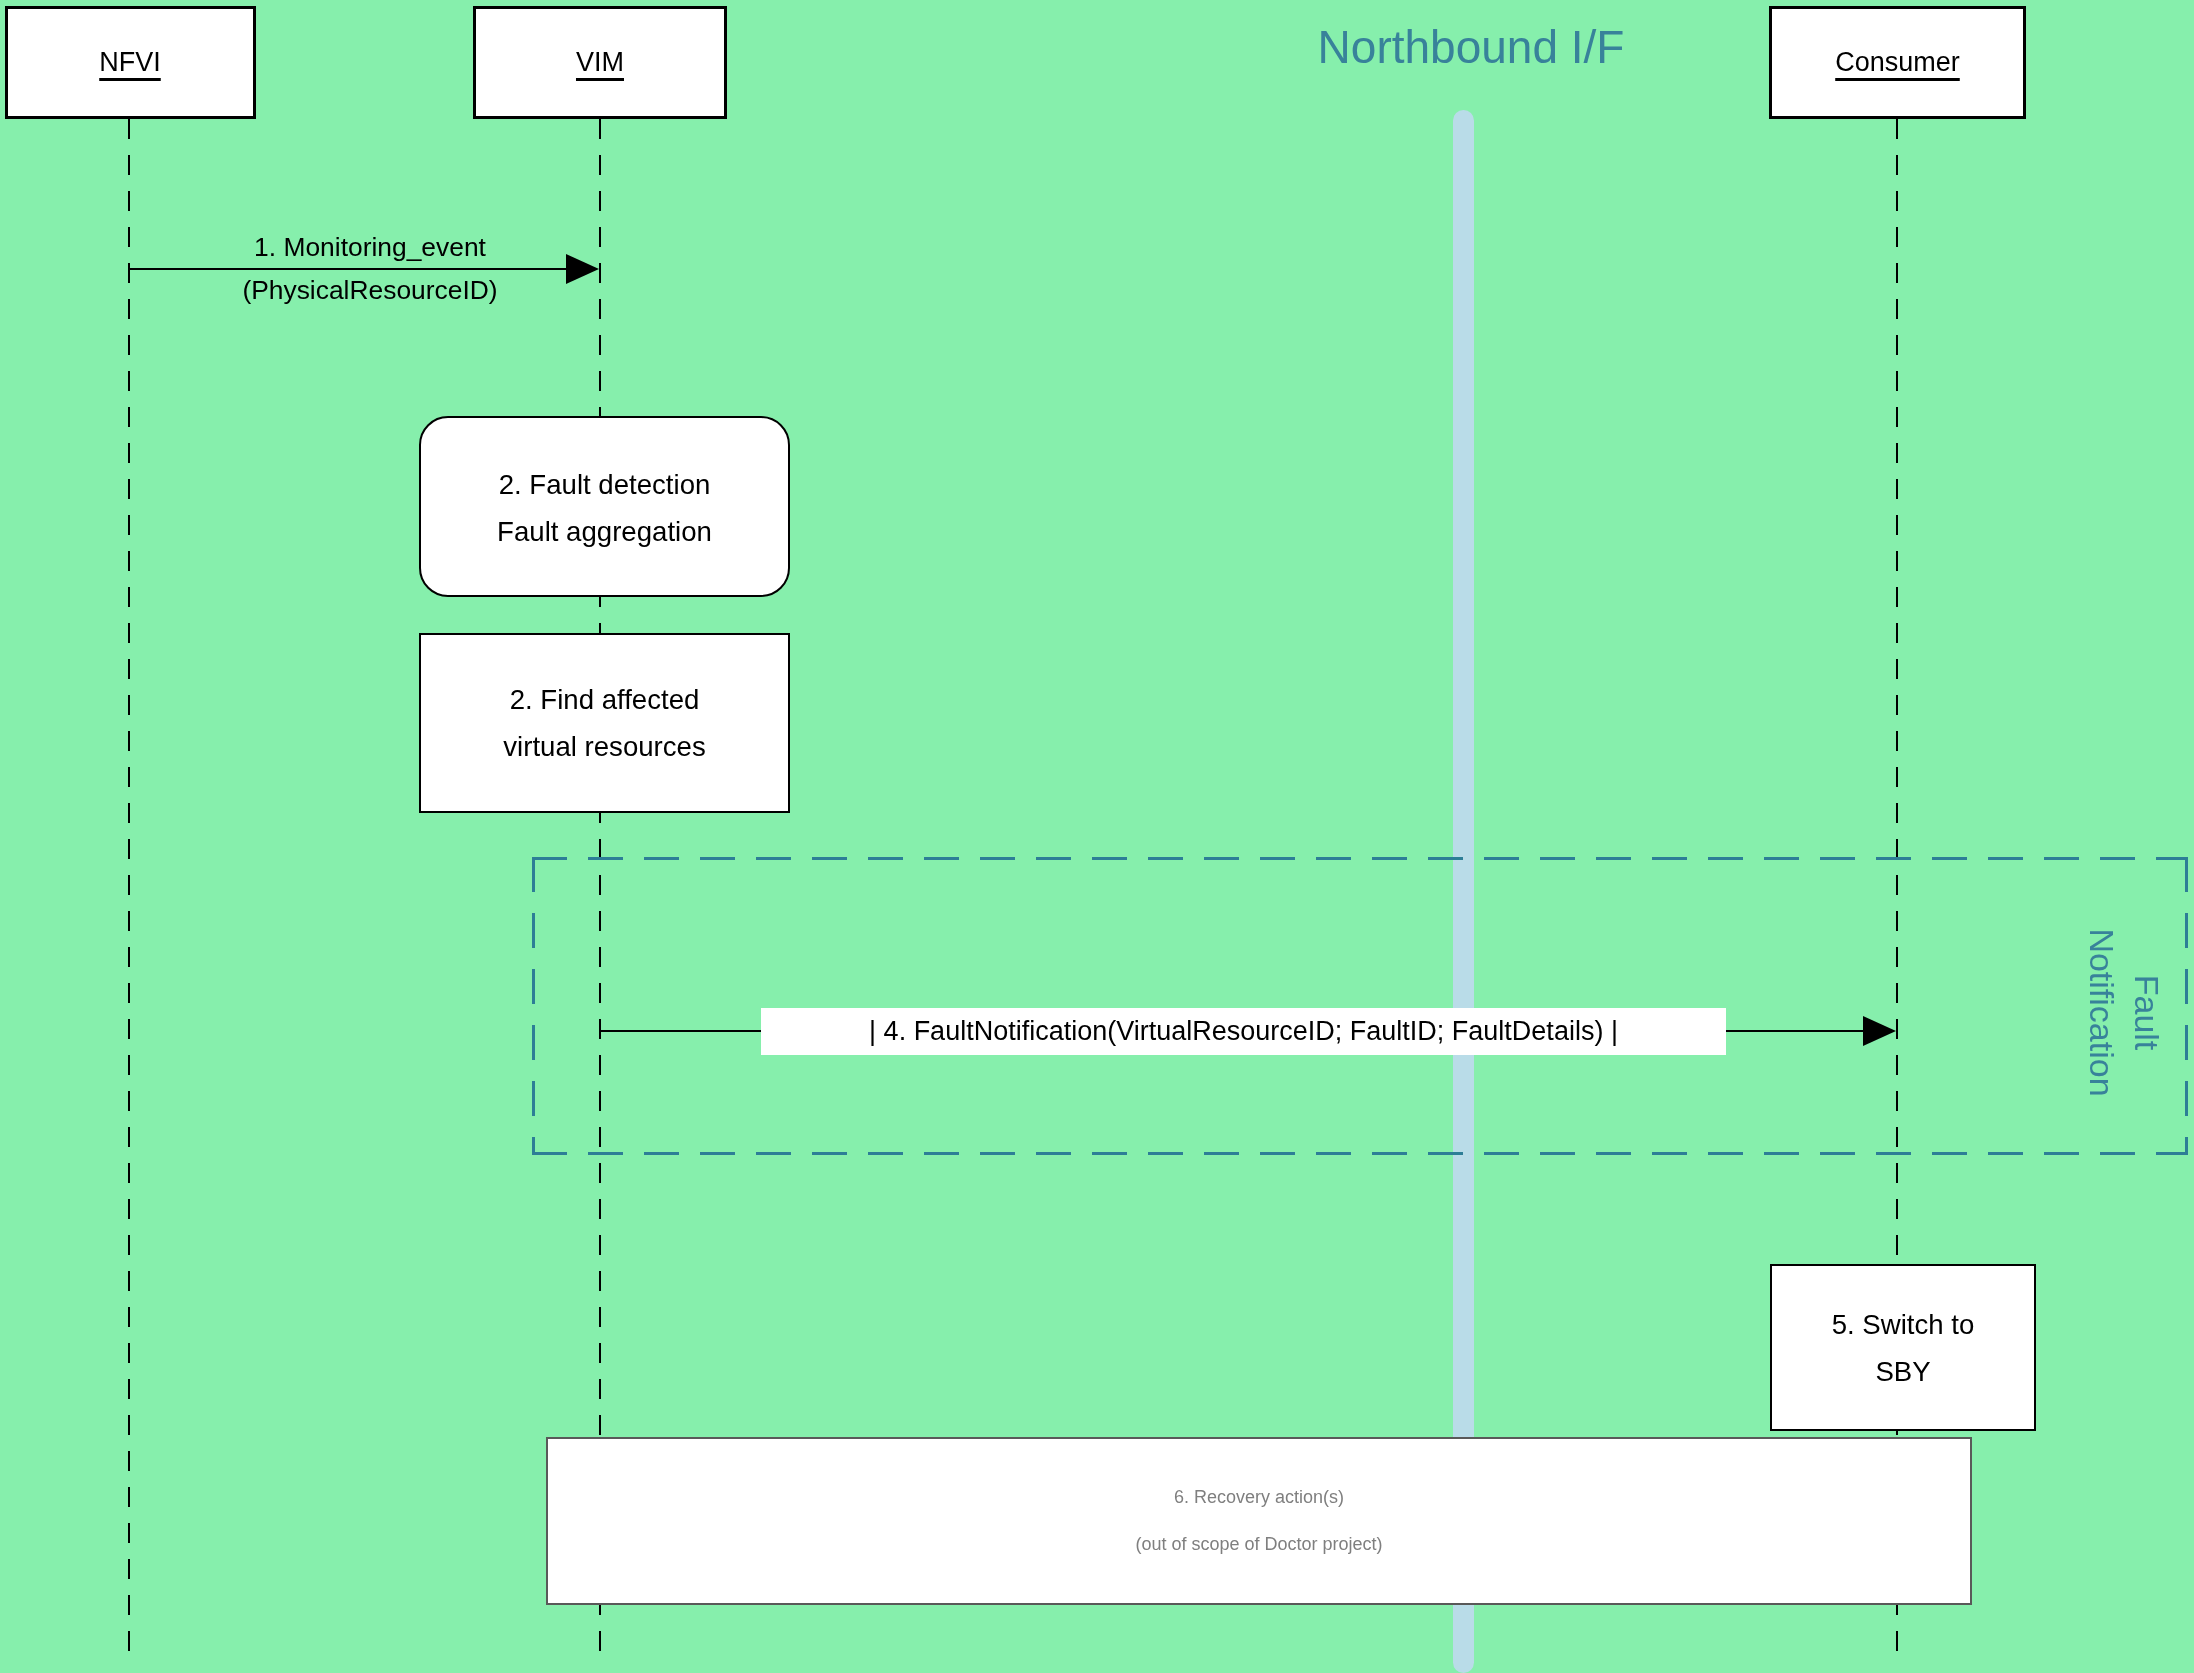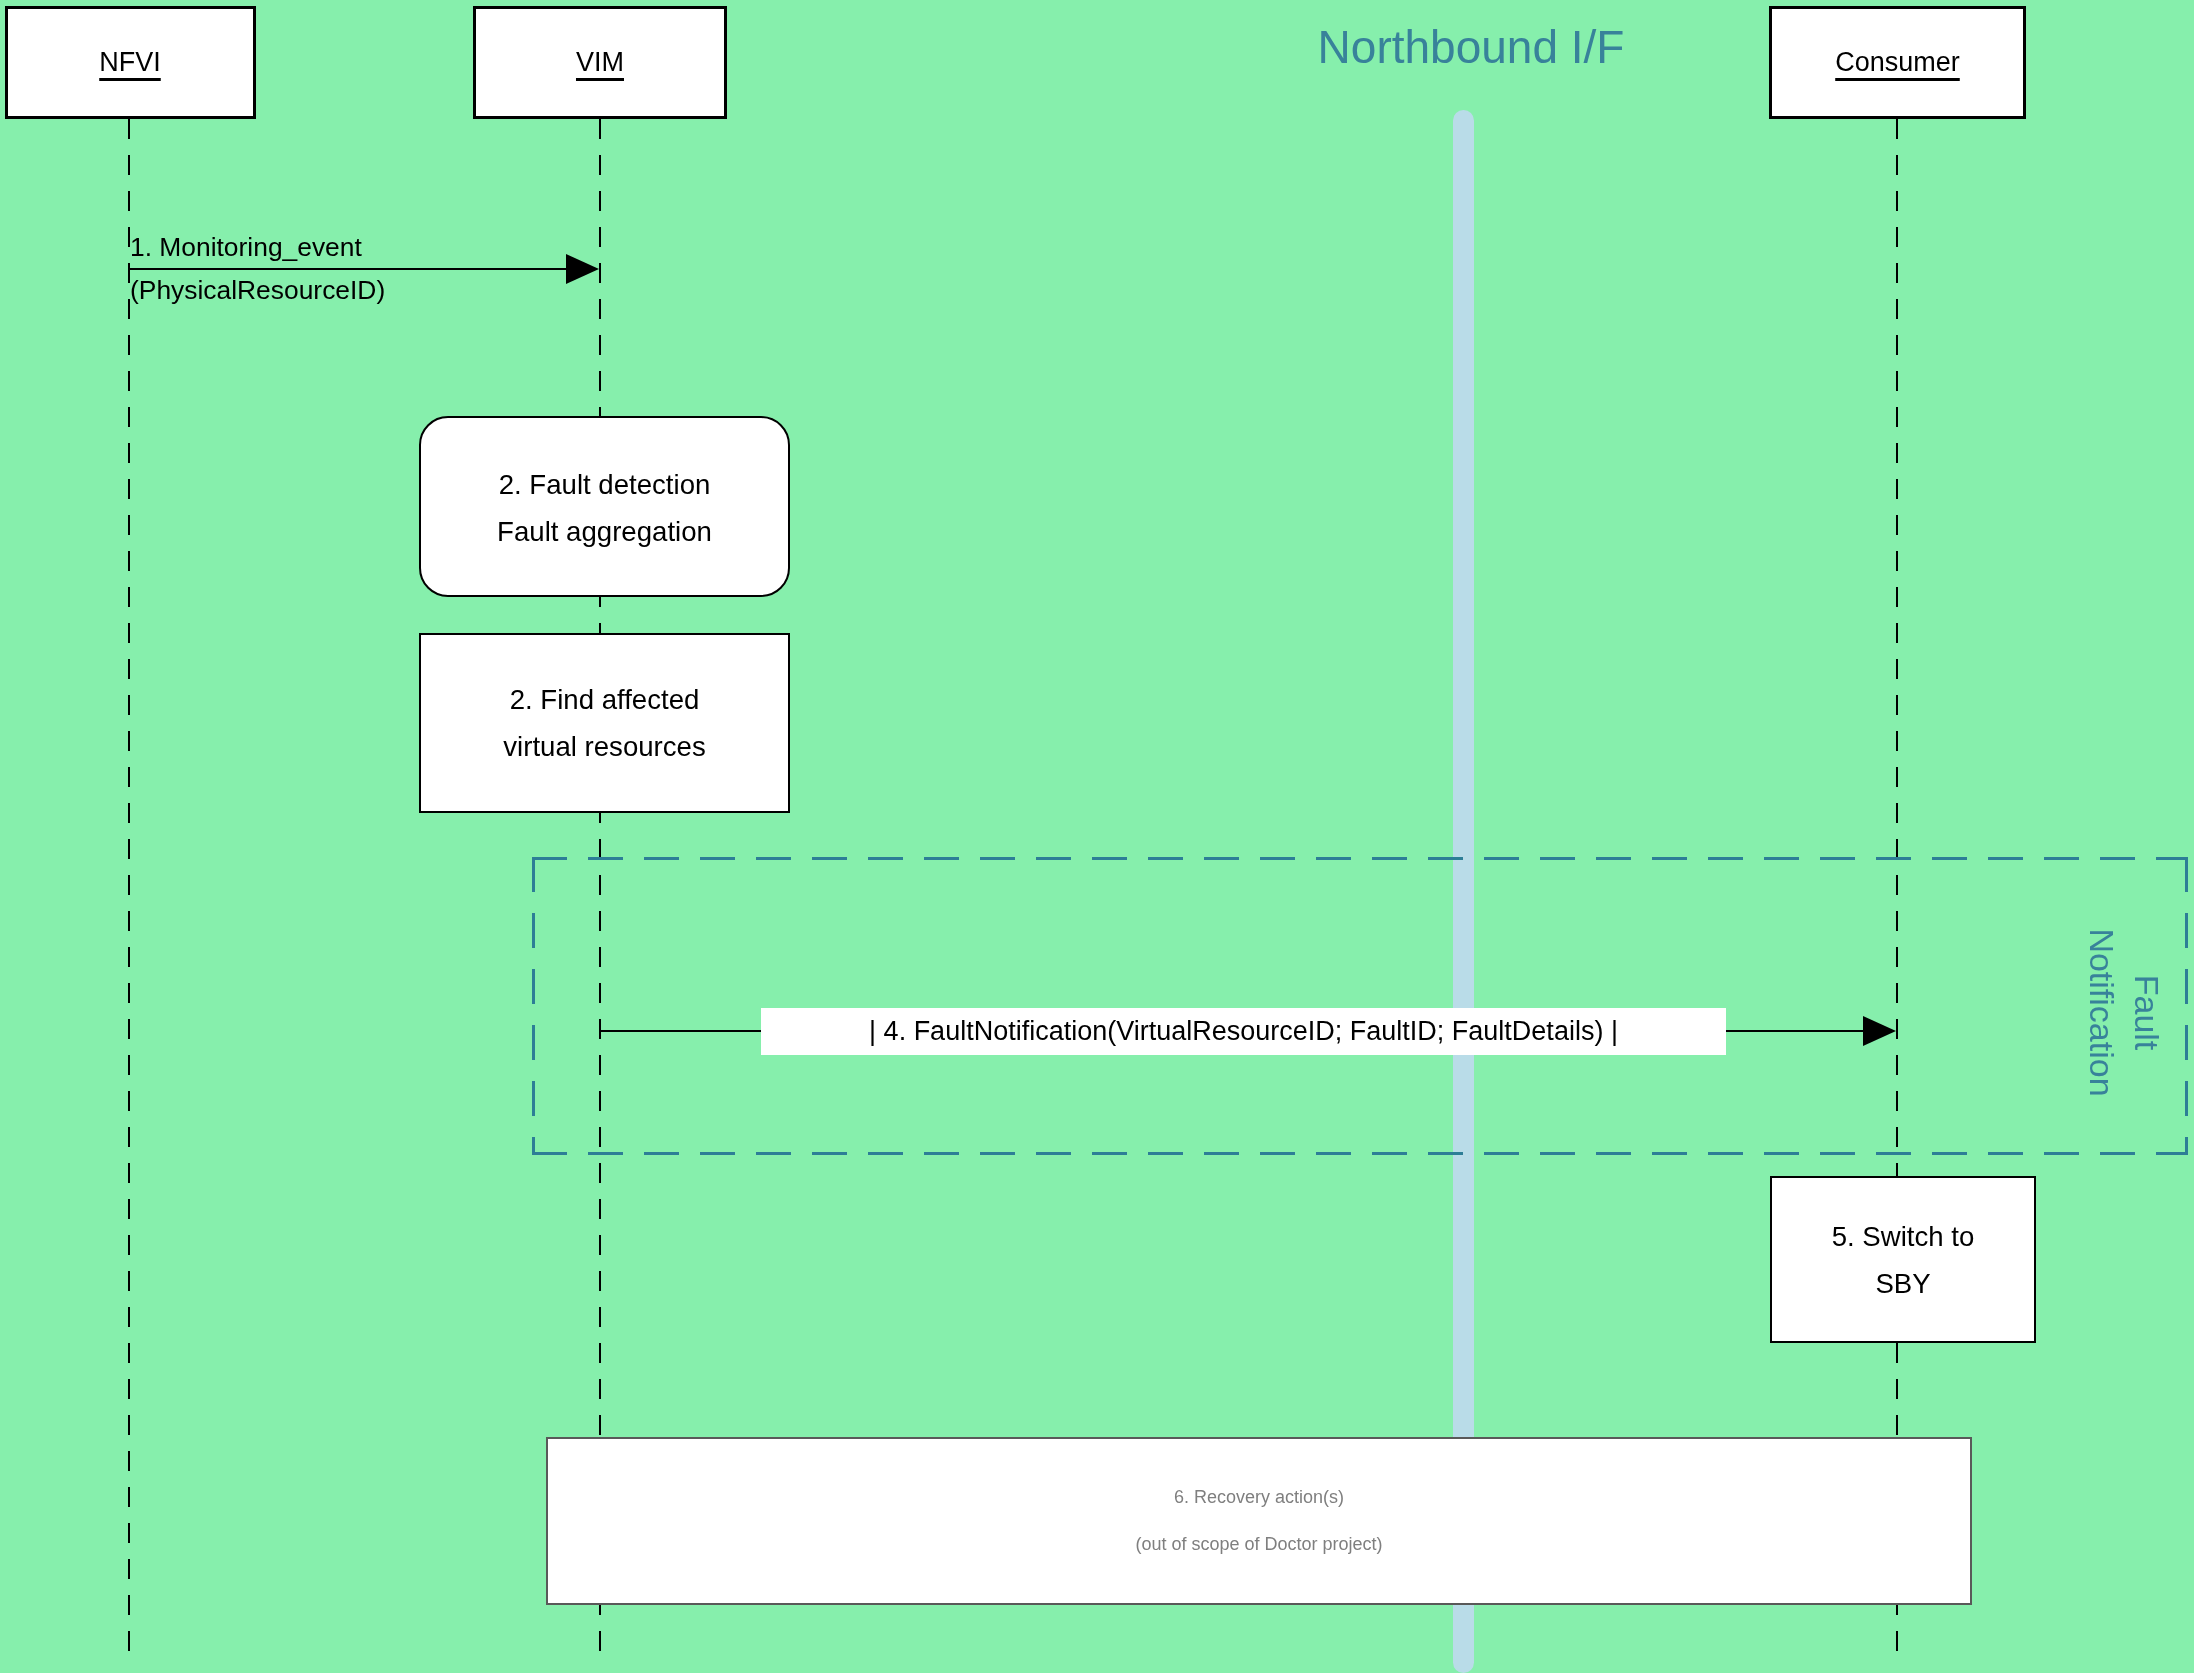--- a/index.html
+++ b/index.html
@@ -80,23 +80,24 @@
     position: absolute;
     width: 0;
     height: 0;
     border-top: 15px solid transparent;
     border-bottom: 15px solid transparent;
     border-left: 33px solid #000000;
     z-index: 5;
   }
   .msg1-text {
     position: absolute;
-    left: 130px;
+    left: 145px;
     top: 226px;
     width: 450px;
+    text-align: center;
     font-size: 26.4px;
     line-height: 43px;
     color: #000000;
     z-index: 4;
   }
   .msg4-text {
     position: absolute;
     left: 761px;
     top: 1008px;
     width: 965px;
@@ -120,21 +121,21 @@
     align-items: center;
     justify-content: center;
     text-align: center;
     font-size: 27.6px;
     line-height: 47px;
     color: #000000;
     z-index: 4;
   }
   #box2 { left: 419px; top: 416px;  width: 371px; height: 181px; padding-top: 3.4px; border-radius: 29px; }
   #box3 { left: 419px; top: 633px; width: 371px; height: 180px; }
-  #box5 { left: 1770px; top: 1176px; width: 266px; height: 167px; }
+  #box5 { left: 1770px; top: 1264px; width: 266px; height: 167px; }
   #box6 {
     left: 546px; top: 1437px; width: 1426px; height: 168px;
     border: 2.3px solid #595959;
     color: #7f7f7f;
     font-size: 18px;
     line-height: 47px;
     z-index: 5;
   }
   
   .frame-edge { position: absolute; z-index: 3; }

